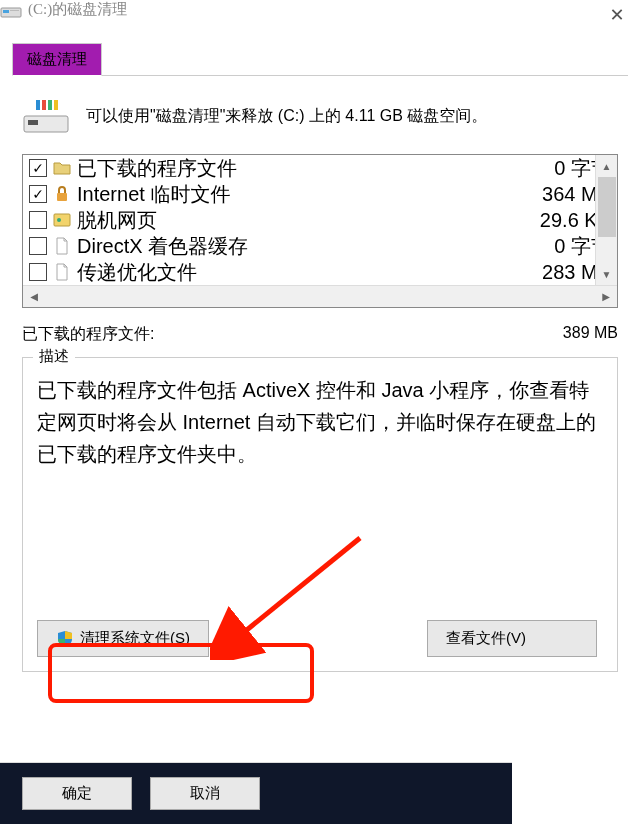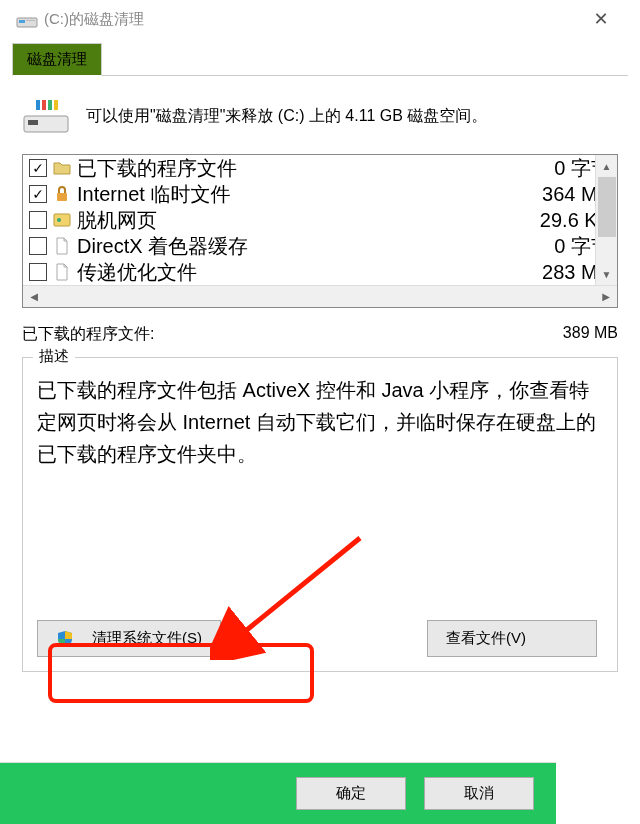--- a/index.html
+++ b/index.html
@@ -10,24 +10,25 @@
     background: #fff;
     color: #000;
     width: 640px;
     height: 824px;
     overflow: hidden;
     position: relative;
   }
   .titlebar {
     height: 38px;
     display: flex;
-    align-items: center;
-    padding: 0 16px;
+    align-items: flex-start;
+    padding: 0 0;
     color: #888;
     font-size: 15px;
+    font-family: Liberation Serif, serif;
   }
   .title-icon {
     width: 22px;
     height: 18px;
     margin-right: 6px;
     display: inline-block;
   }
   .title-spacer { flex: 1; }
   .close-x {
     width: 46px;
@@ -41,21 +42,21 @@
     align-items: flex-end;
     height: 32px;
     border-bottom: 1px solid #ccc;
     margin: 6px 12px 0 12px;
   }
   .tab {
     padding: 6px 14px;
     border: 1px solid #ccc;
     border-bottom: 1px solid #fff;
     margin-bottom: -1px;
-    background: #4d7c0f;
+    background: #a21caf;
     position: relative;
     z-index: 2;
   }
   .content {
     padding: 14px 22px 6px 22px;
   }
   .summary {
     display: flex;
     align-items: center;
     min-height: 64px;
@@ -184,47 +185,47 @@
   .btn {
     border: 1px solid #aaa;
     background: #e8e8e8;
     padding: 8px 18px;
     font-size: 15px;
     min-width: 170px;
     text-align: center;
     display: inline-flex;
     align-items: center;
     justify-content: space-between;
-    gap: 18px;
+    gap: 6px;
     cursor: default;
   }
   .shield-icon {
     width: 18px; height: 18px;
   }
   .highlight-box {
     position: absolute;
     border: 4px solid #ff1a00;
     border-radius: 8px;
     pointer-events: none;
   }
   .arrow-annot {
     position: absolute;
     pointer-events: none;
   }
   .bottom-buttons {
     position: absolute;
     bottom: 0;
     left: 0;
-    width: 556px;
+    width: 512px;
     border-top: 1px solid #ddd;
     display: flex;
-    justify-content: flex-end;
+    justify-content: flex-start;
     padding: 14px 22px;
     gap: 18px;
-    background: #22c55e;
+    background: #0f172a;
   }
   .btn-std {
     border: 1px solid #aaa;
     background: #e8e8e8;
     padding: 6px 0;
     width: 110px;
     text-align: center;
     font-size: 15px;
   }
 </style>

